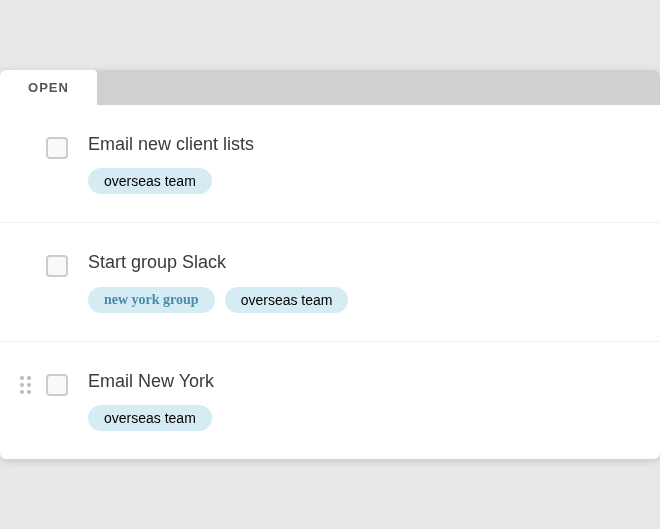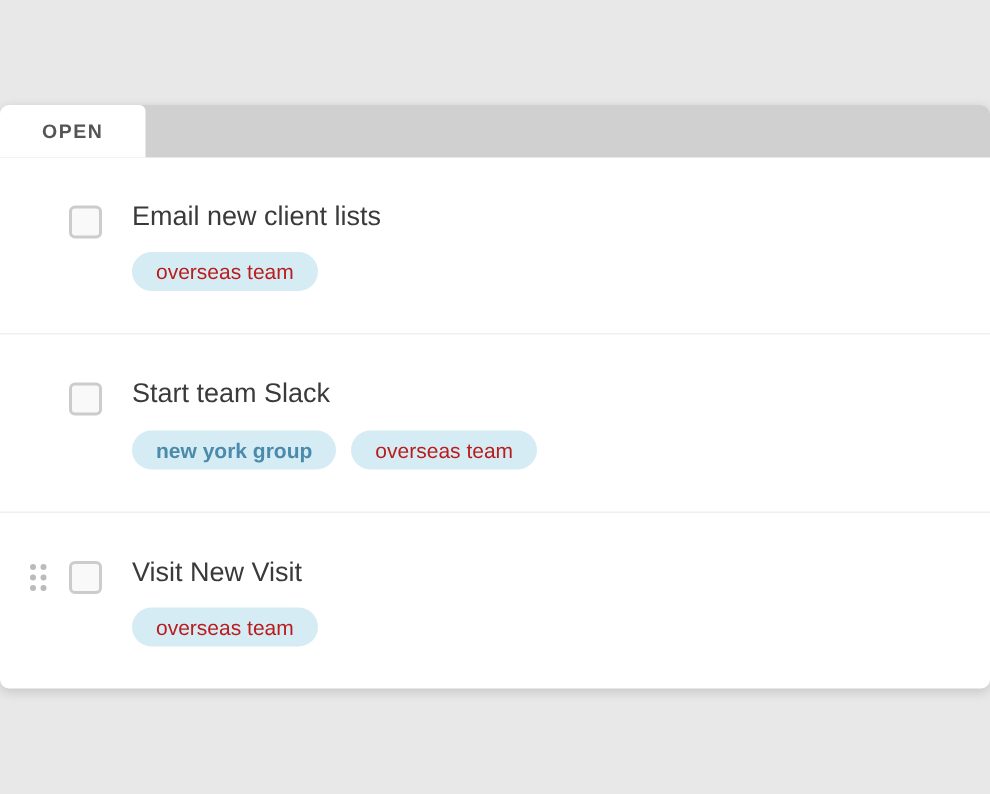--- a/index.html
+++ b/index.html
@@ -99,26 +99,27 @@
       flex-wrap: wrap;
     }
     .tag {
       padding: 5px 16px;
       border-radius: 20px;
       font-size: 14px;
       font-weight: 400;
     }
     .tag-blue {
       background: #d6ecf5;
-      color: #b91c1c;
+      color: #000000;
     }
     .tag-blue-bold {
       background: #d6ecf5;
       color: #4a8aaa;
       font-weight: 600;
+      font-family: Liberation Serif, serif;
     }
     .tag-pink {
       background: #fce8e3;
       color: #d4826b;
     }
   </style>
 </head>
 <body>
 
 <div class="card">
@@ -159,21 +160,21 @@
             <div class="drag-dot"></div>
             <div class="drag-dot"></div>
           </div>
           <div class="drag-row">
             <div class="drag-dot"></div>
             <div class="drag-dot"></div>
           </div>
         </div>
         <div class="checkbox"></div>
         <div class="task-content">
-          <div class="task-title">Start team Slack</div>
+          <div class="task-title">Start group Slack</div>
           <div class="tags">
             <span class="tag tag-blue-bold">new york group</span>
             <span class="tag tag-blue">overseas team</span>
           </div>
         </div>
       </div>
       <div class="task-item">
         <div class="drag-handle" style="opacity: 1;">
           <div class="drag-row">
             <div class="drag-dot"></div>
@@ -183,20 +184,20 @@
             <div class="drag-dot"></div>
             <div class="drag-dot"></div>
           </div>
           <div class="drag-row">
             <div class="drag-dot"></div>
             <div class="drag-dot"></div>
           </div>
         </div>
         <div class="checkbox"></div>
         <div class="task-content">
-          <div class="task-title">Visit New Visit</div>
+          <div class="task-title">Email New York</div>
           <div class="tags">
             <span class="tag tag-blue">overseas team</span>
           </div>
         </div>
       </div>
     </div>
 </div>
 
 </body></html>

